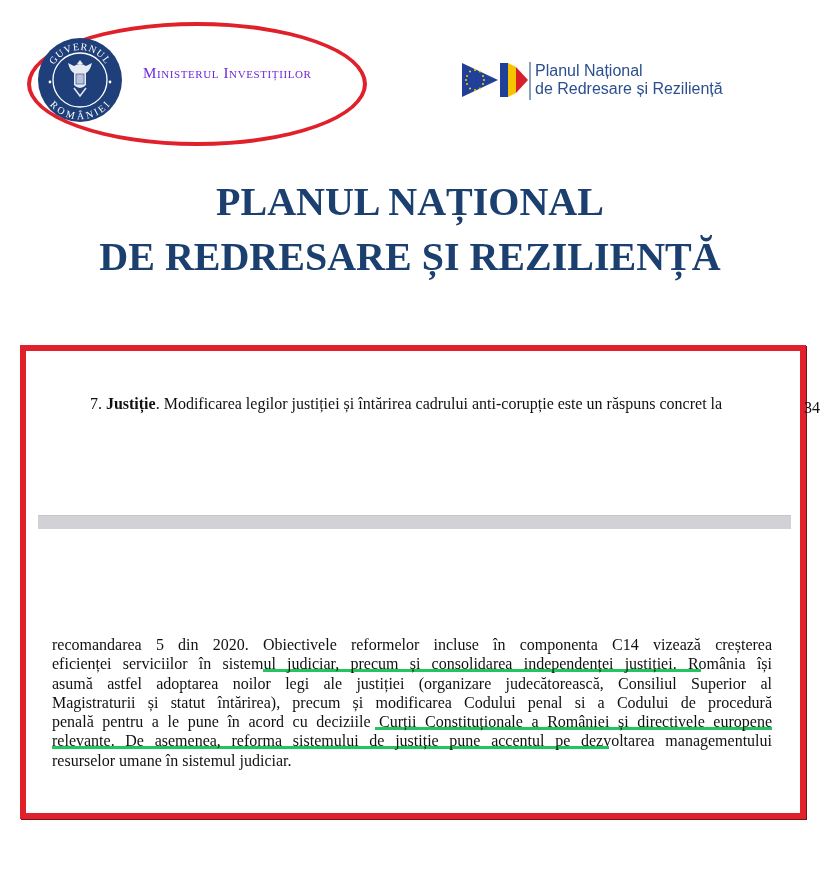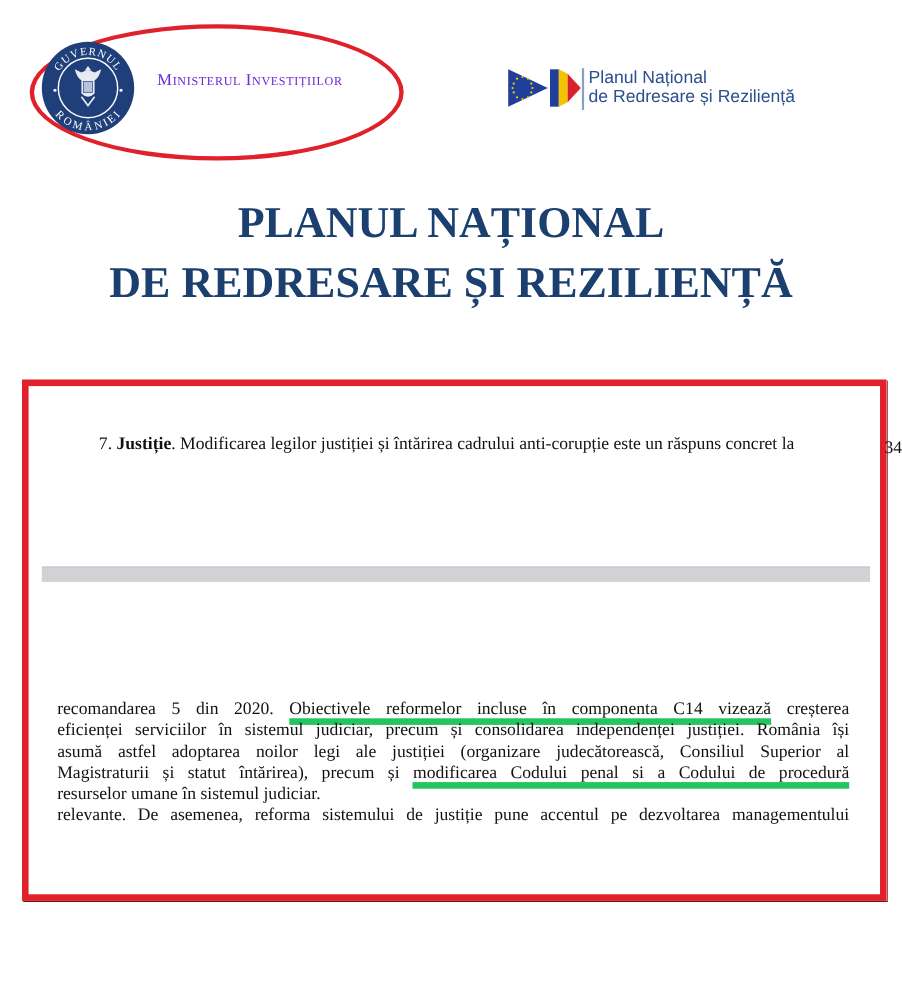--- a/index.html
+++ b/index.html
@@ -48,21 +48,21 @@
   .box-line1 {
     position: absolute; left: 38px; top: 378px; width: 736px; text-align: center;
     font-size: 16px; line-height: 19px; white-space: nowrap; margin-top: 16px;
   }
   .box-page { position: absolute; left: 0; top: 398px; width: 820px; text-align: right; font-size: 16px; line-height: 19px; }
   .grey-bar { position: absolute; left: 38px; top: 515px; width: 753px; height: 13px; background: #d2d2d6; border-top: 1px solid #c6c6ca; }
 
   .para { position: absolute; left: 52px; top: 635px; width: 720px; font-size: 16px; line-height: 19.3px; }
   .line { display: block; text-align: justify; text-align-last: justify; height: 19.3px; white-space: nowrap; }
   .line.last { text-align-last: left; }
-  .ul { border-bottom: 6px solid #22c55e; padding-bottom: 0; }
+  .ul { border-bottom: 3px solid #22c55e; padding-bottom: 16px; }
   b { font-weight: bold; }
 </style>
 </head>
 <body>
 
 <div>
   <div class="gov-ellipse"></div>
   <div class="gov-seal">
     <svg width="84" height="84" viewBox="0 0 84 84">
       <defs>
@@ -130,15 +130,16 @@
 </div>
 <div class="box-page">34</div>
 
 <div class="grey-bar"></div>
 
 <div class="para">
   <span class="line"><span>recomandarea 5 din 2020. </span><span class="ul">Obiectivele reformelor incluse în componenta C14 vizează</span><span> creșterea</span></span>
   <span class="line">eficienței serviciilor în sistemul judiciar, precum și consolidarea independenței justiției. România își</span>
   <span class="line">asumă astfel adoptarea noilor legi ale justiției (organizare judecătorească, Consiliul Superior al</span>
   <span class="line"><span>Magistraturii și statut întărirea), precum și </span><span class="ul">modificarea Codului penal si a Codului de procedură</span></span>
+  <span class="line"><span class="ul">penală pentru a le pune în acord cu deciziile Curții Constituționale a României</span><span> și directivele europene</span></span>
+  <span class="line">relevante. De asemenea, reforma sistemului de justiție pune accentul pe dezvoltarea managementului</span>
   <span class="line last">resurselor umane în sistemul judiciar.</span>
-  <span class="line">relevante. De asemenea, reforma sistemului de justiție pune accentul pe dezvoltarea managementului</span>
 </div>
 
 </body></html>

